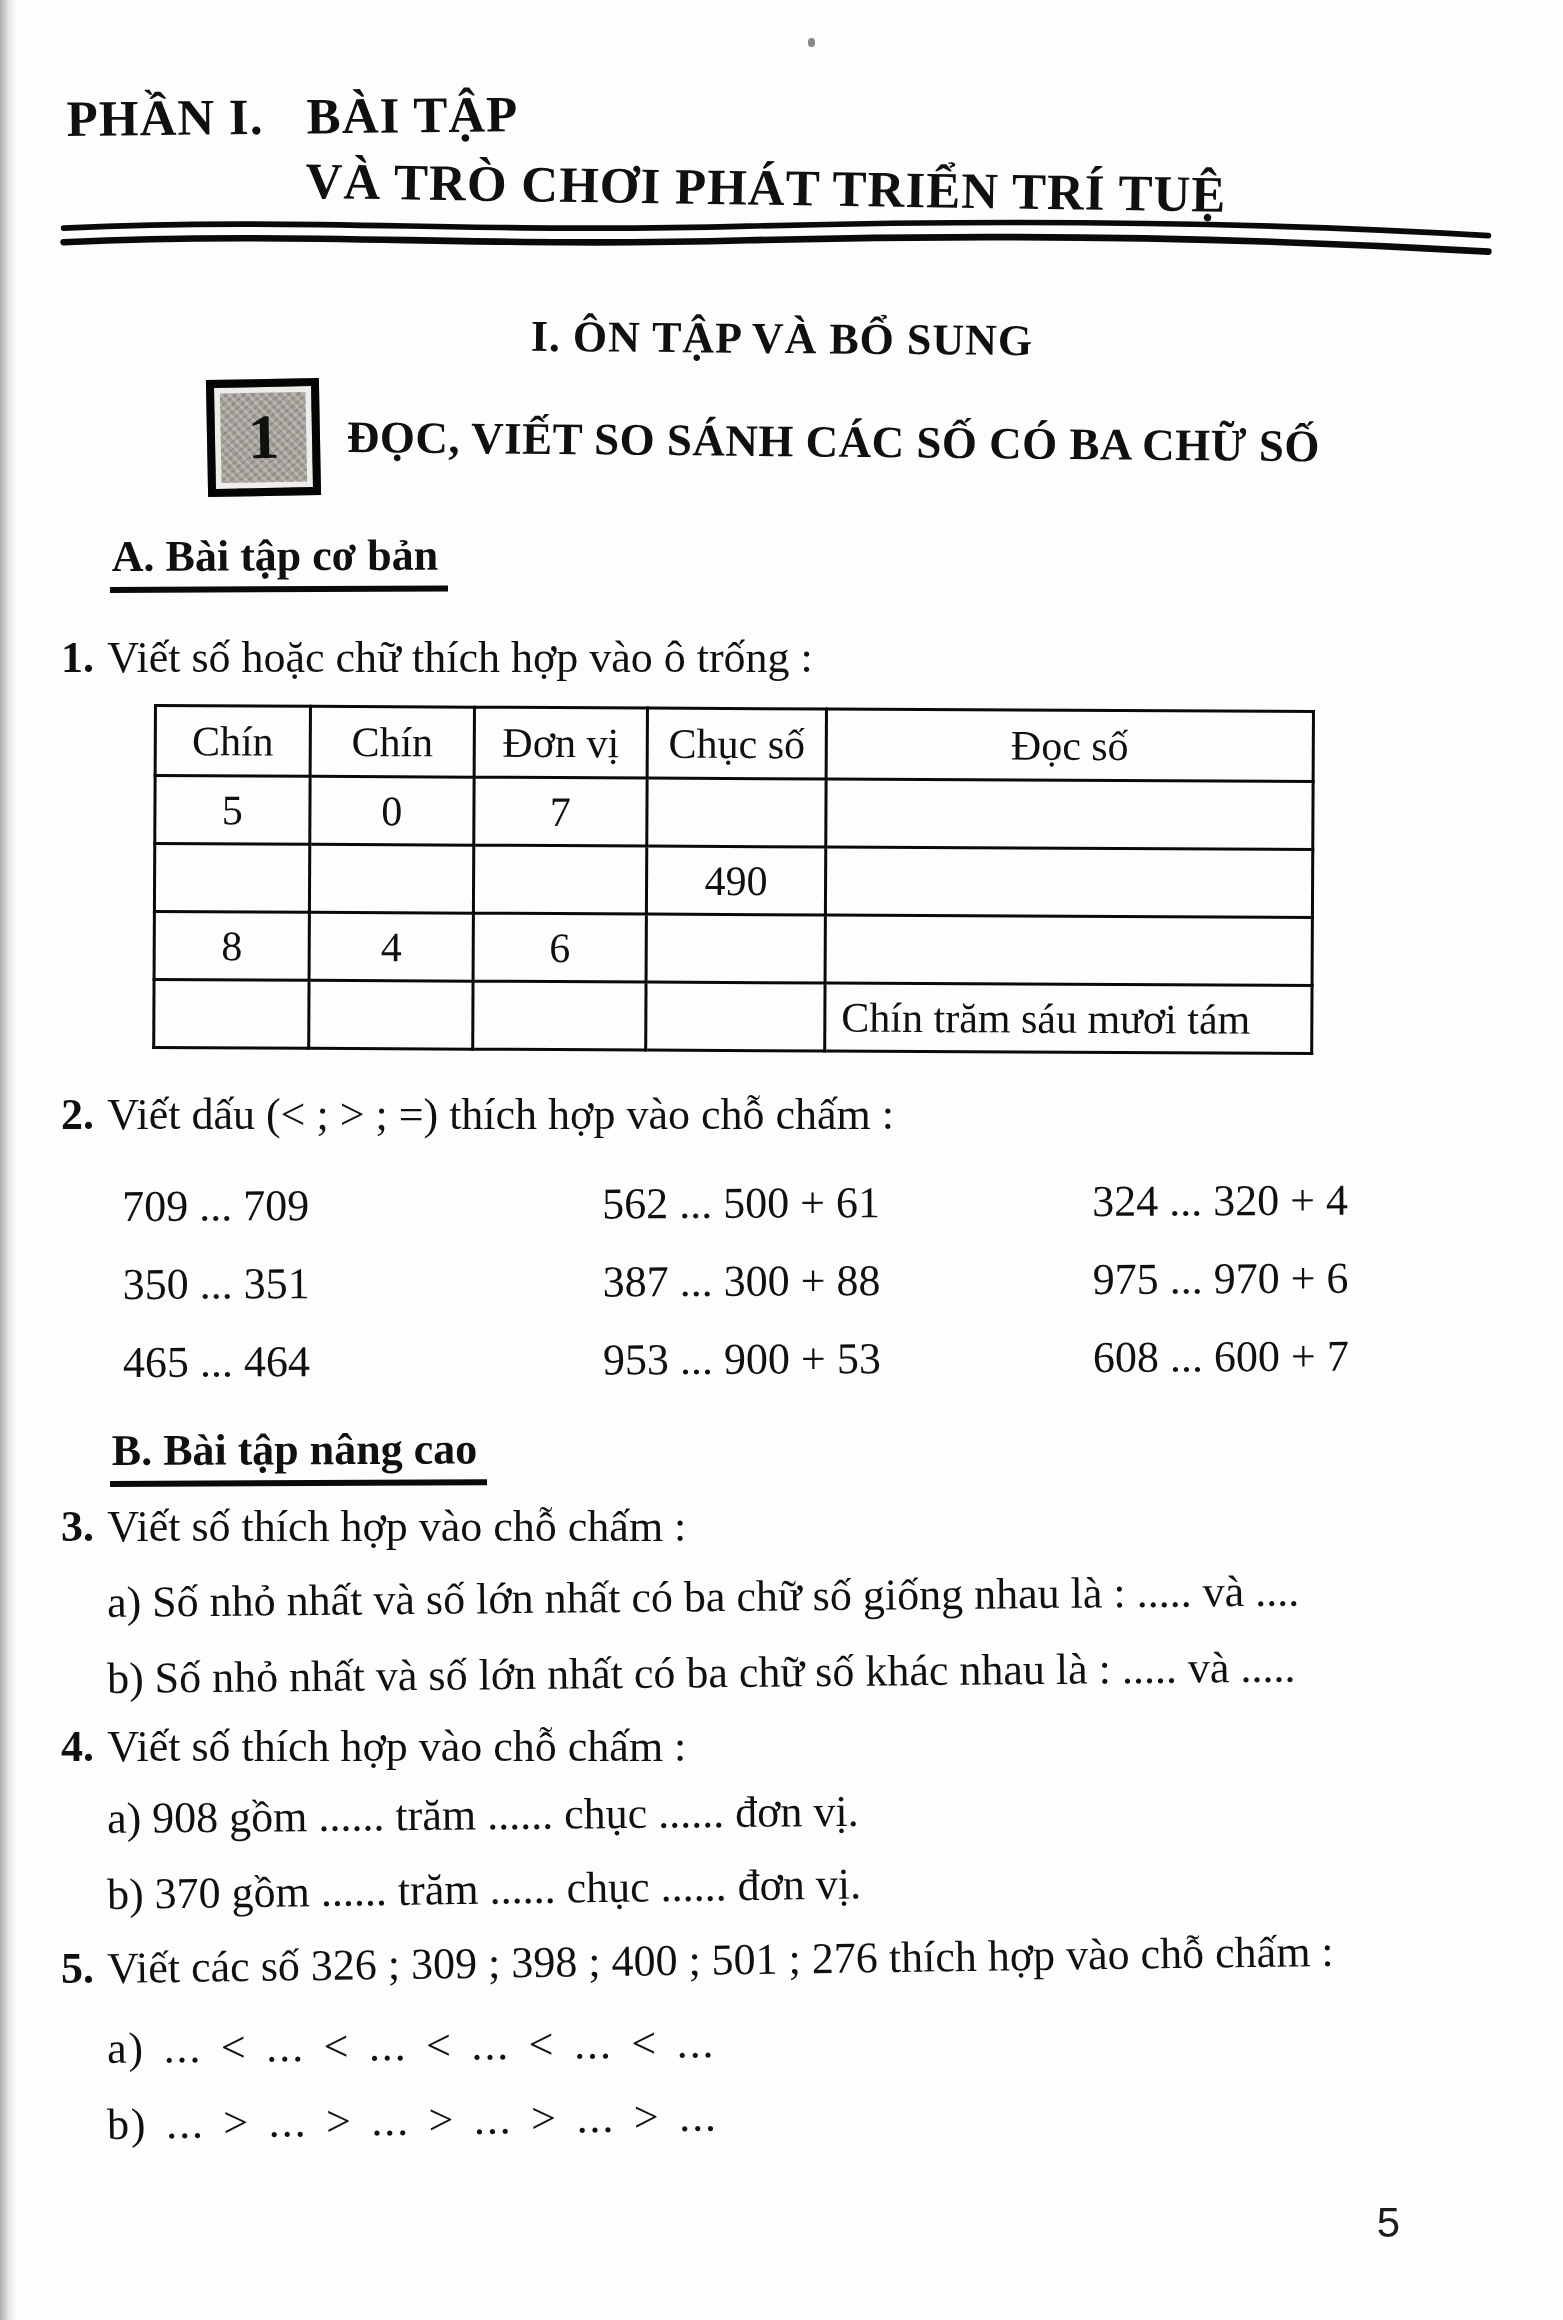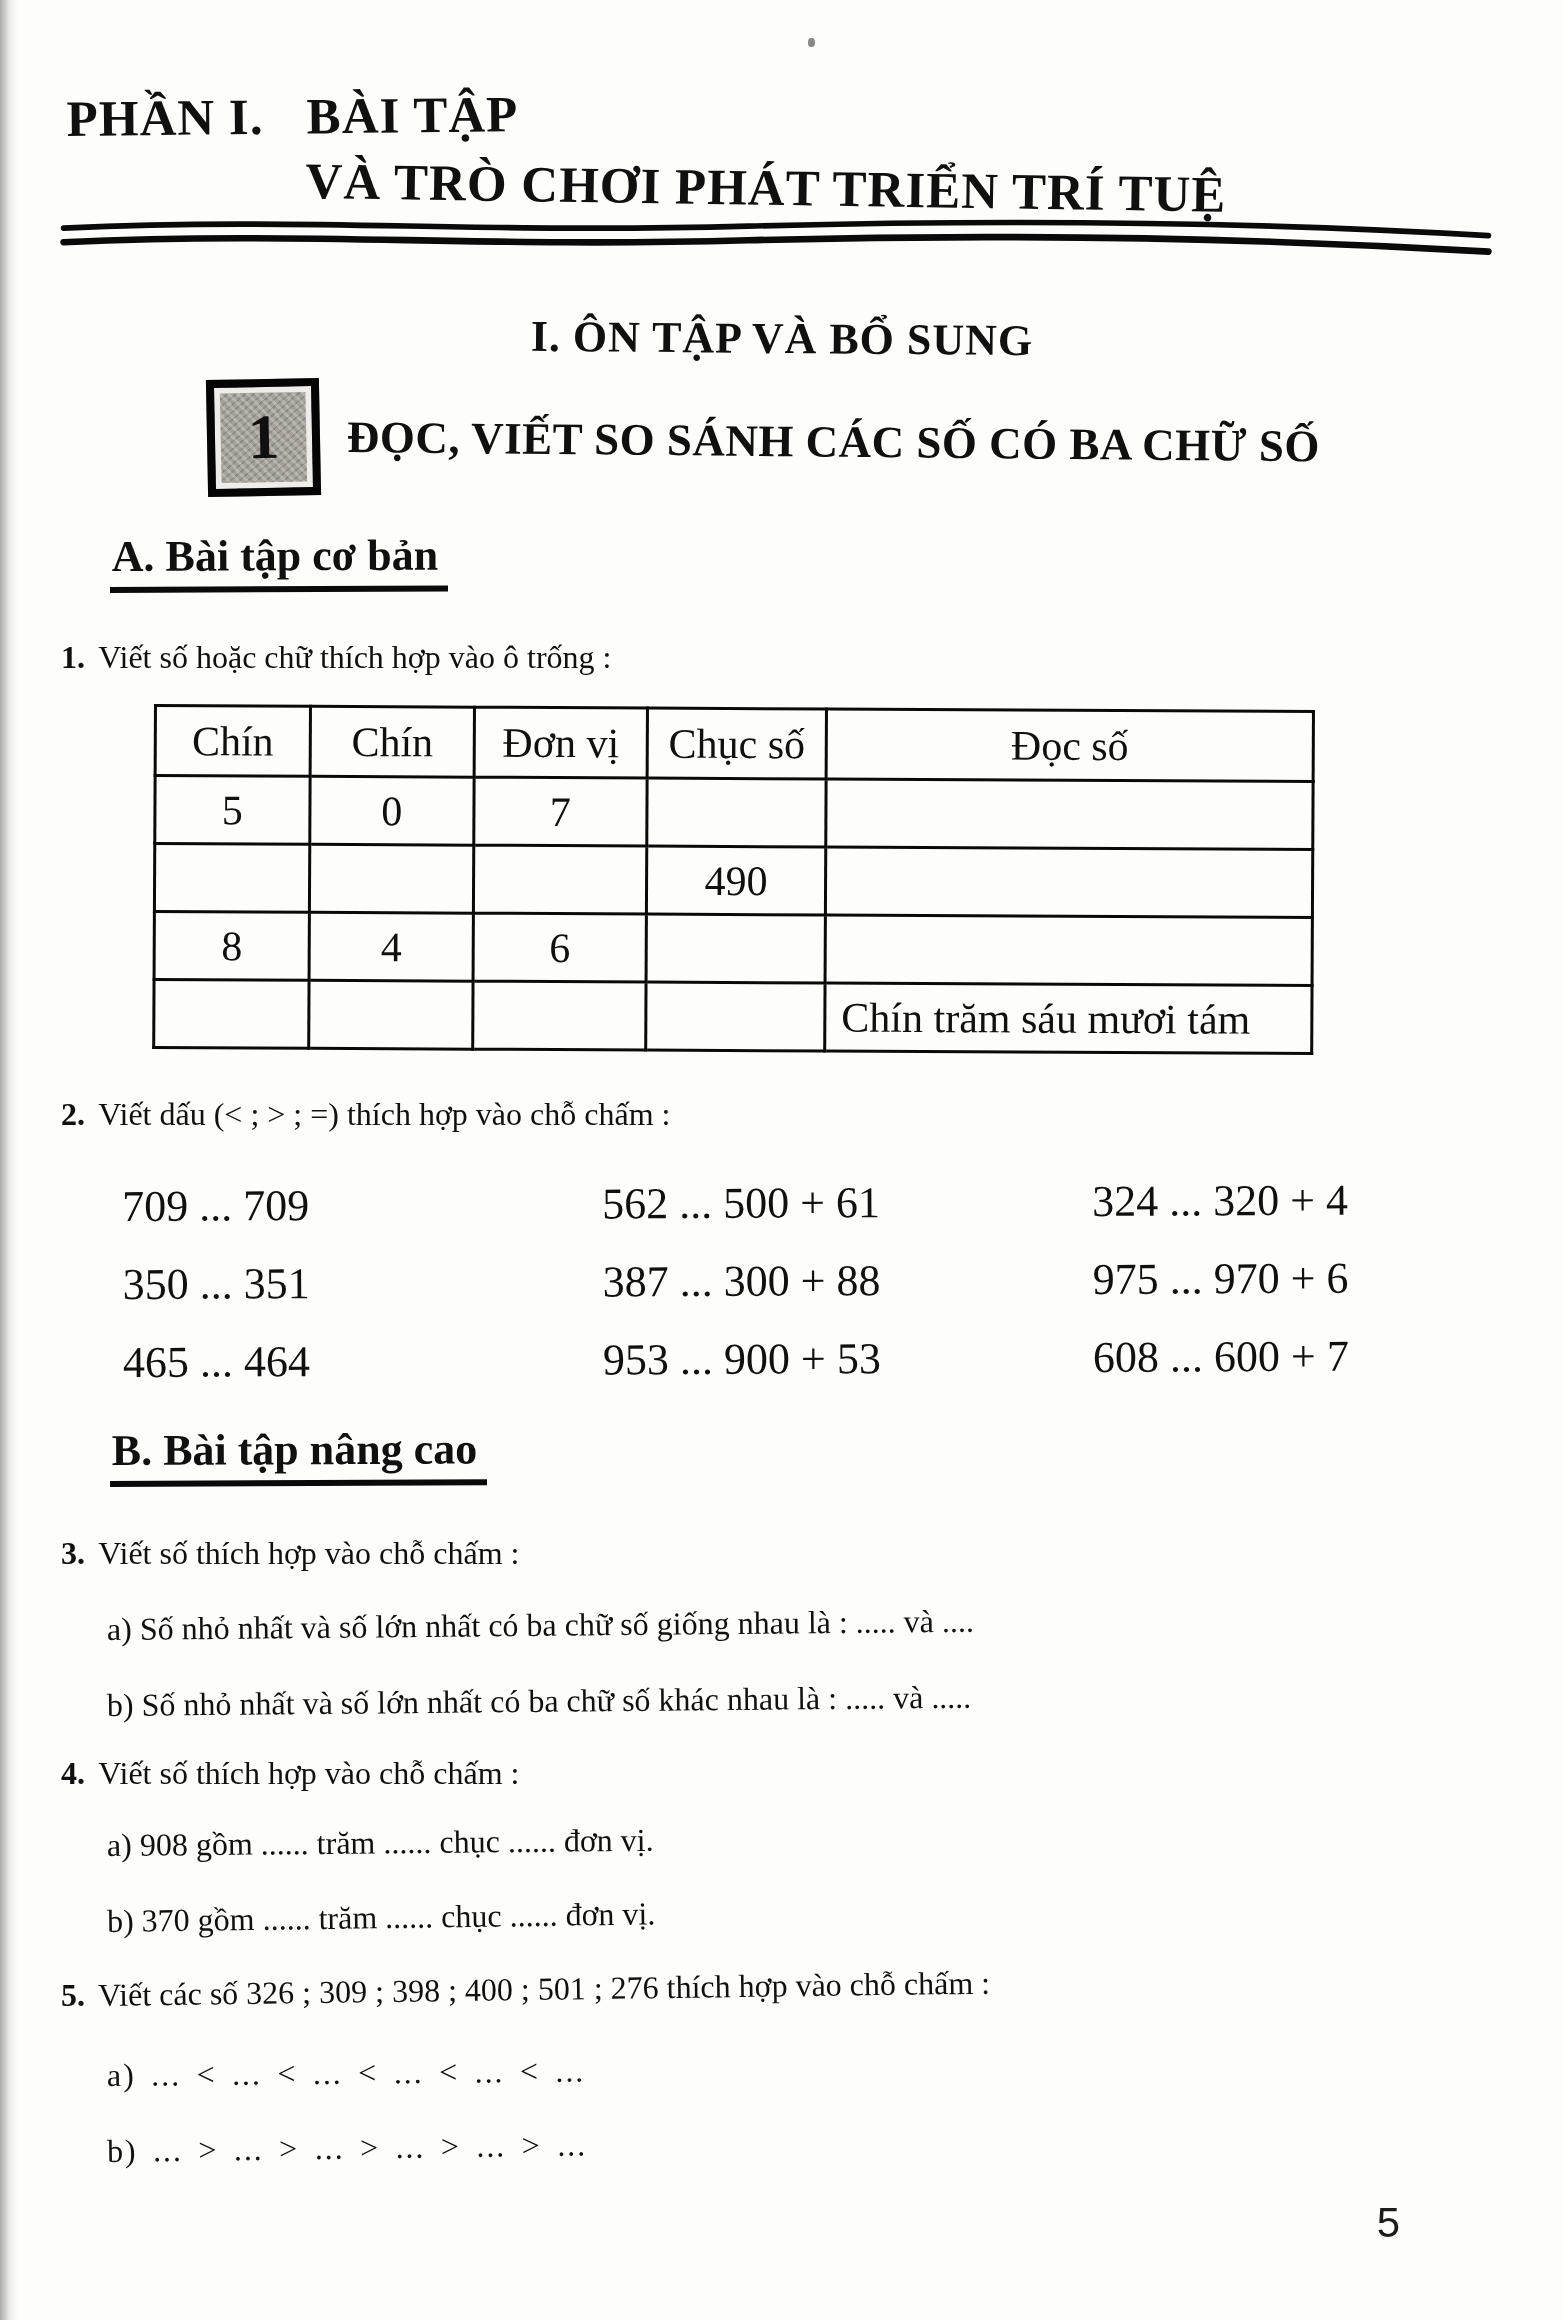--- a/index.html
+++ b/index.html
@@ -66,21 +66,21 @@
   .part-heading{
     margin:36px 0 0 110px;
     font-size:44px;font-weight:700;line-height:49px;
     display:table;
     border-bottom:6.7px solid #0a0a0a;
     padding:0 9.5px 5.7px 1.9px;
     transform:rotate(-0.25deg);transform-origin:left bottom;
   }
   .part-heading.b{margin-top:25px;}
   
-  .line{font-size:32px;line-height:55px;}
+  .line{font-size:44px;line-height:55px;}
   .ex-line{margin:38px 0 0 61px;}
   .ex-num{font-weight:700;margin-right:13.3px;}
   .item-line{margin:21px 0 0 107px;}
   
   .pv-table{
     margin:19px 0 0 154px;
     border-collapse:collapse;
     transform:rotate(0.3deg);transform-origin:left top;
   }
   .pv-table th,.pv-table td{
@@ -205,21 +205,21 @@
   <span>350 ... 351</span>
   <span>387 ... 300 + 88</span>
   <span>975 ... 970 + 6</span>
   <span>465 ... 464</span>
   <span>953 ... 900 + 53</span>
   <span>608 ... 600 + 7</span>
 </div>
 
 <div class="part-heading b">B. Bài tập nâng cao</div>
 
-<div class="line ex-line" style="margin-top:39px">
+<div class="line ex-line" style="margin-top:12px">
   <span class="ex-num">3.</span><span>Viết số thích hợp vào chỗ chấm :</span>
 </div>
 <div class="line item-line">
     <span class="tilt-up">a) Số nhỏ nhất và số lớn nhất có ba chữ số giống nhau là : ..... và ....</span>
   </div>
 <div class="line item-line">
     <span class="tilt-up">b) Số nhỏ nhất và số lớn nhất có ba chữ số khác nhau là : ..... và .....</span>
   </div>
 
 <div class="line ex-line" style="margin-top:13px">

